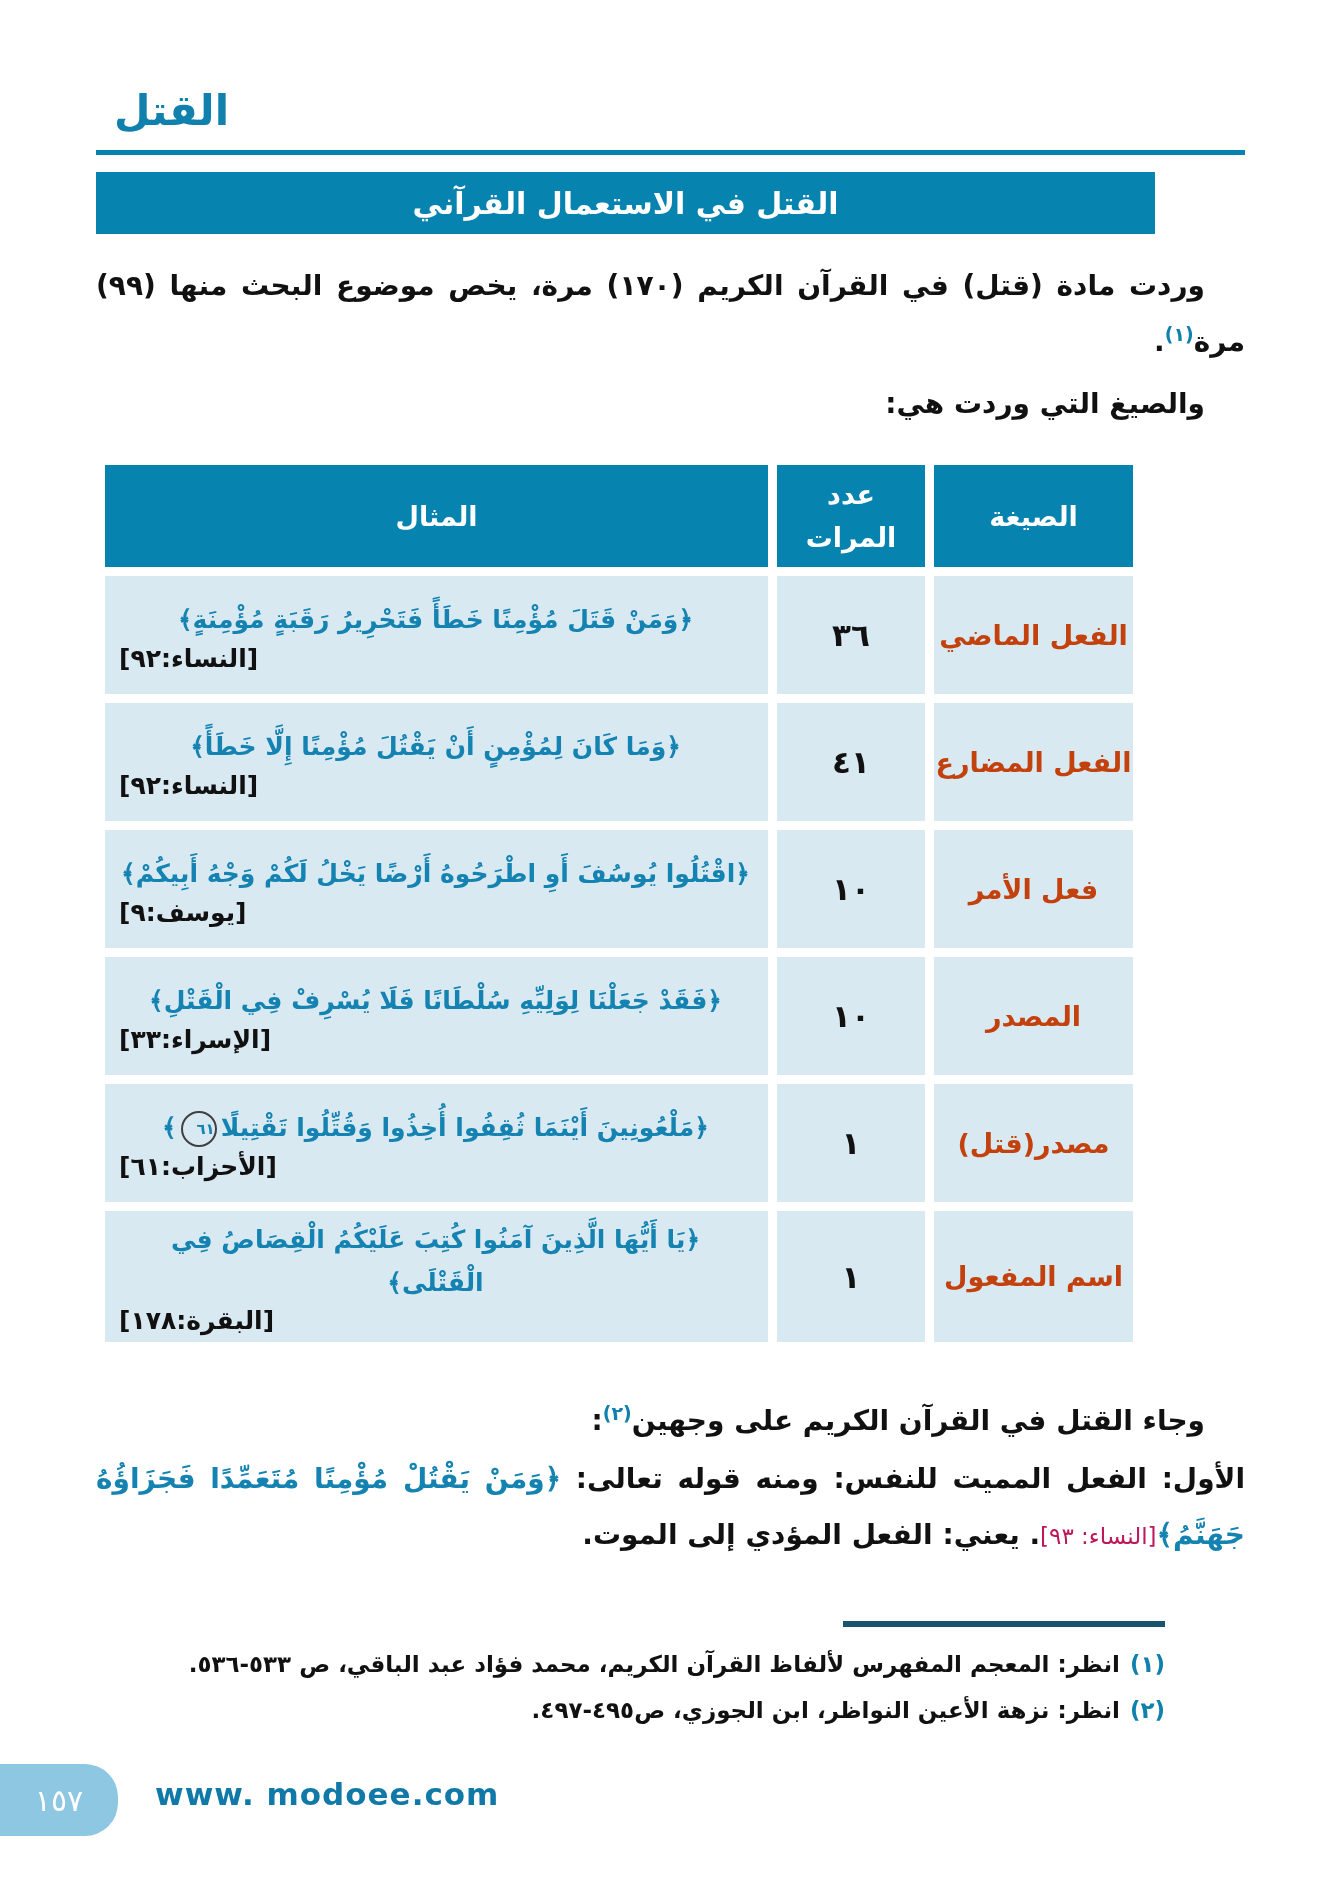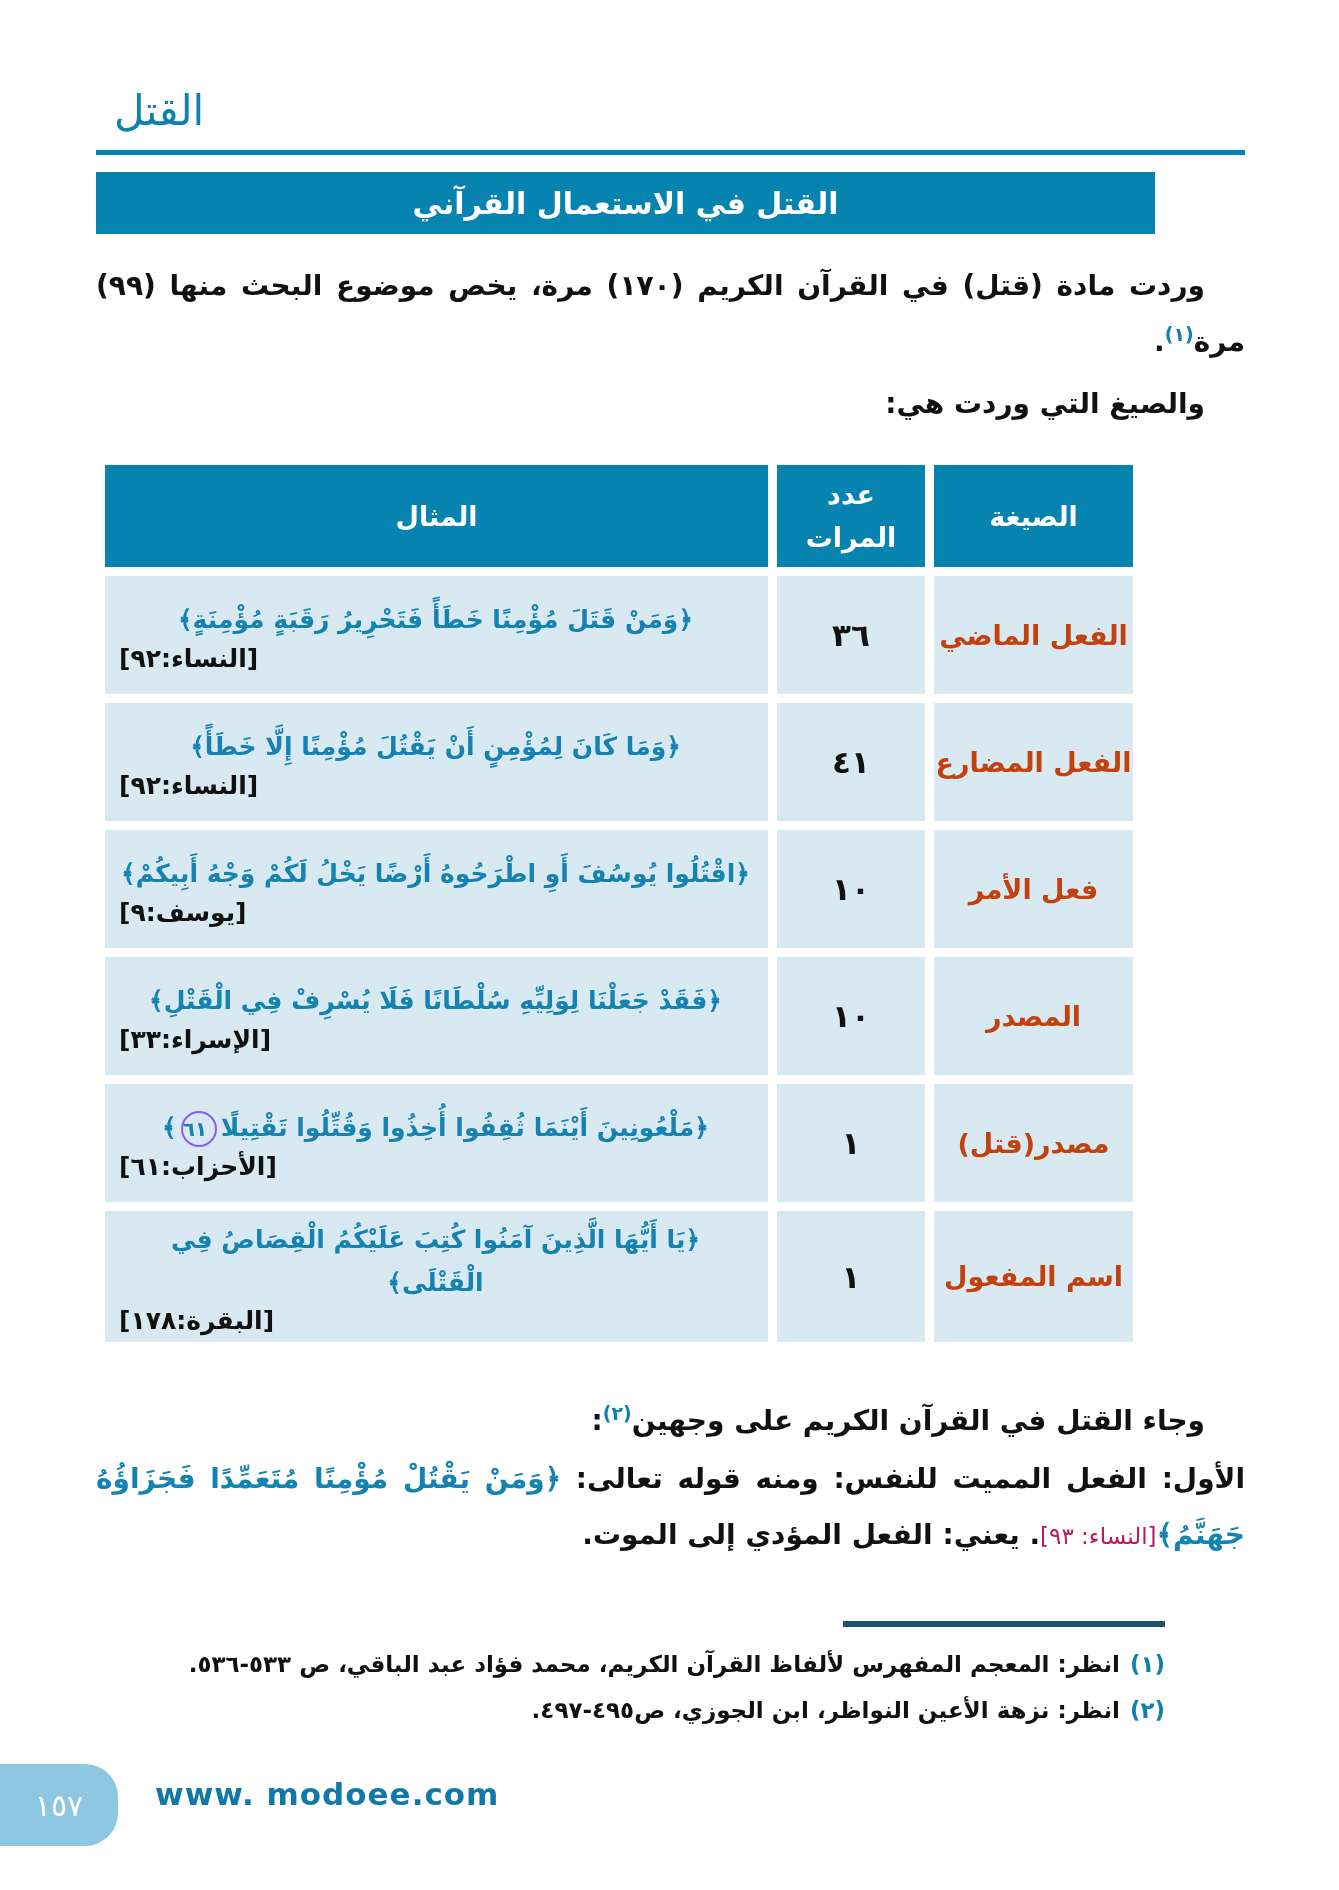--- a/index.html
+++ b/index.html
@@ -8,21 +8,21 @@
     width:1339px;height:1890px;
     background:#ffffff;
     font-family:"DejaVu Sans",sans-serif;
     overflow:hidden;
   }
   .content{position:absolute;left:96px;top:0;width:1149px;}
 
   
   .chapter-title{
     margin-top:86px;margin-left:18px;
-    font-size:42px;font-weight:normal;color:#1080ad;
+    font-size:42px;font-weight:bold;color:#1080ad;
     line-height:1.2;
   }
   .header-rule{margin-top:14px;height:5px;background:#0783b0;}
 
   
   .banner{
     margin-top:17px;width:1059px;height:62px;
     background:#0783b0;color:#ffffff;
     font-size:30px;font-weight:bold;
     display:flex;align-items:center;justify-content:center;
@@ -68,22 +68,22 @@
   .verse{
     text-align:center;color:#1583b1;
     font-size:25px;font-weight:bold;line-height:1.7;
   }
   .verse-ref{
     text-align:left;color:#111111;
     font-size:25px;font-weight:bold;margin-top:2px;line-height:1.2;
   }
   .ayah-mark{
     display:inline-block;width:32px;height:32px;
-    border:2px solid #8b5cf6;border-radius:50%;
-    font-size:20px;line-height:32px;text-align:left;
+    border:2px solid #404040;border-radius:50%;
+    font-size:15px;line-height:32px;text-align:right;
     vertical-align:middle;margin:0 4px;
   }
 
   
   .p3{margin-top:42px;padding-right:40px;}
   .p4,.p5{margin-top:2px;}
   .quran-inline{color:#1583b1;}
   .ref-inline{color:#be185d;font-size:23px;font-weight:normal;}
 
   
@@ -91,21 +91,21 @@
   .fn-rule{height:6px;width:322px;background:#19536f;margin-bottom:14px;}
   .footnote-line{
     font-size:23px;font-weight:bold;color:#111111;
     line-height:2.0;margin:0;
   }
   .fn-marker{color:#1080ad;font-weight:bold;margin-left:10px;}
 
   
   .page-pill{
     position:absolute;left:0;top:1764px;
-    width:118px;height:82px;
+    width:118px;height:72px;
     background:#8dc7e2;color:#ffffff;
     border-radius:0 33px 33px 0;
     display:flex;align-items:center;justify-content:center;
     font-size:30px;letter-spacing:2px;
   }
   .website{
     position:absolute;left:155px;top:1776px;
     font-size:31px;font-weight:bold;color:#1079a8;
     letter-spacing:1px;
   }

